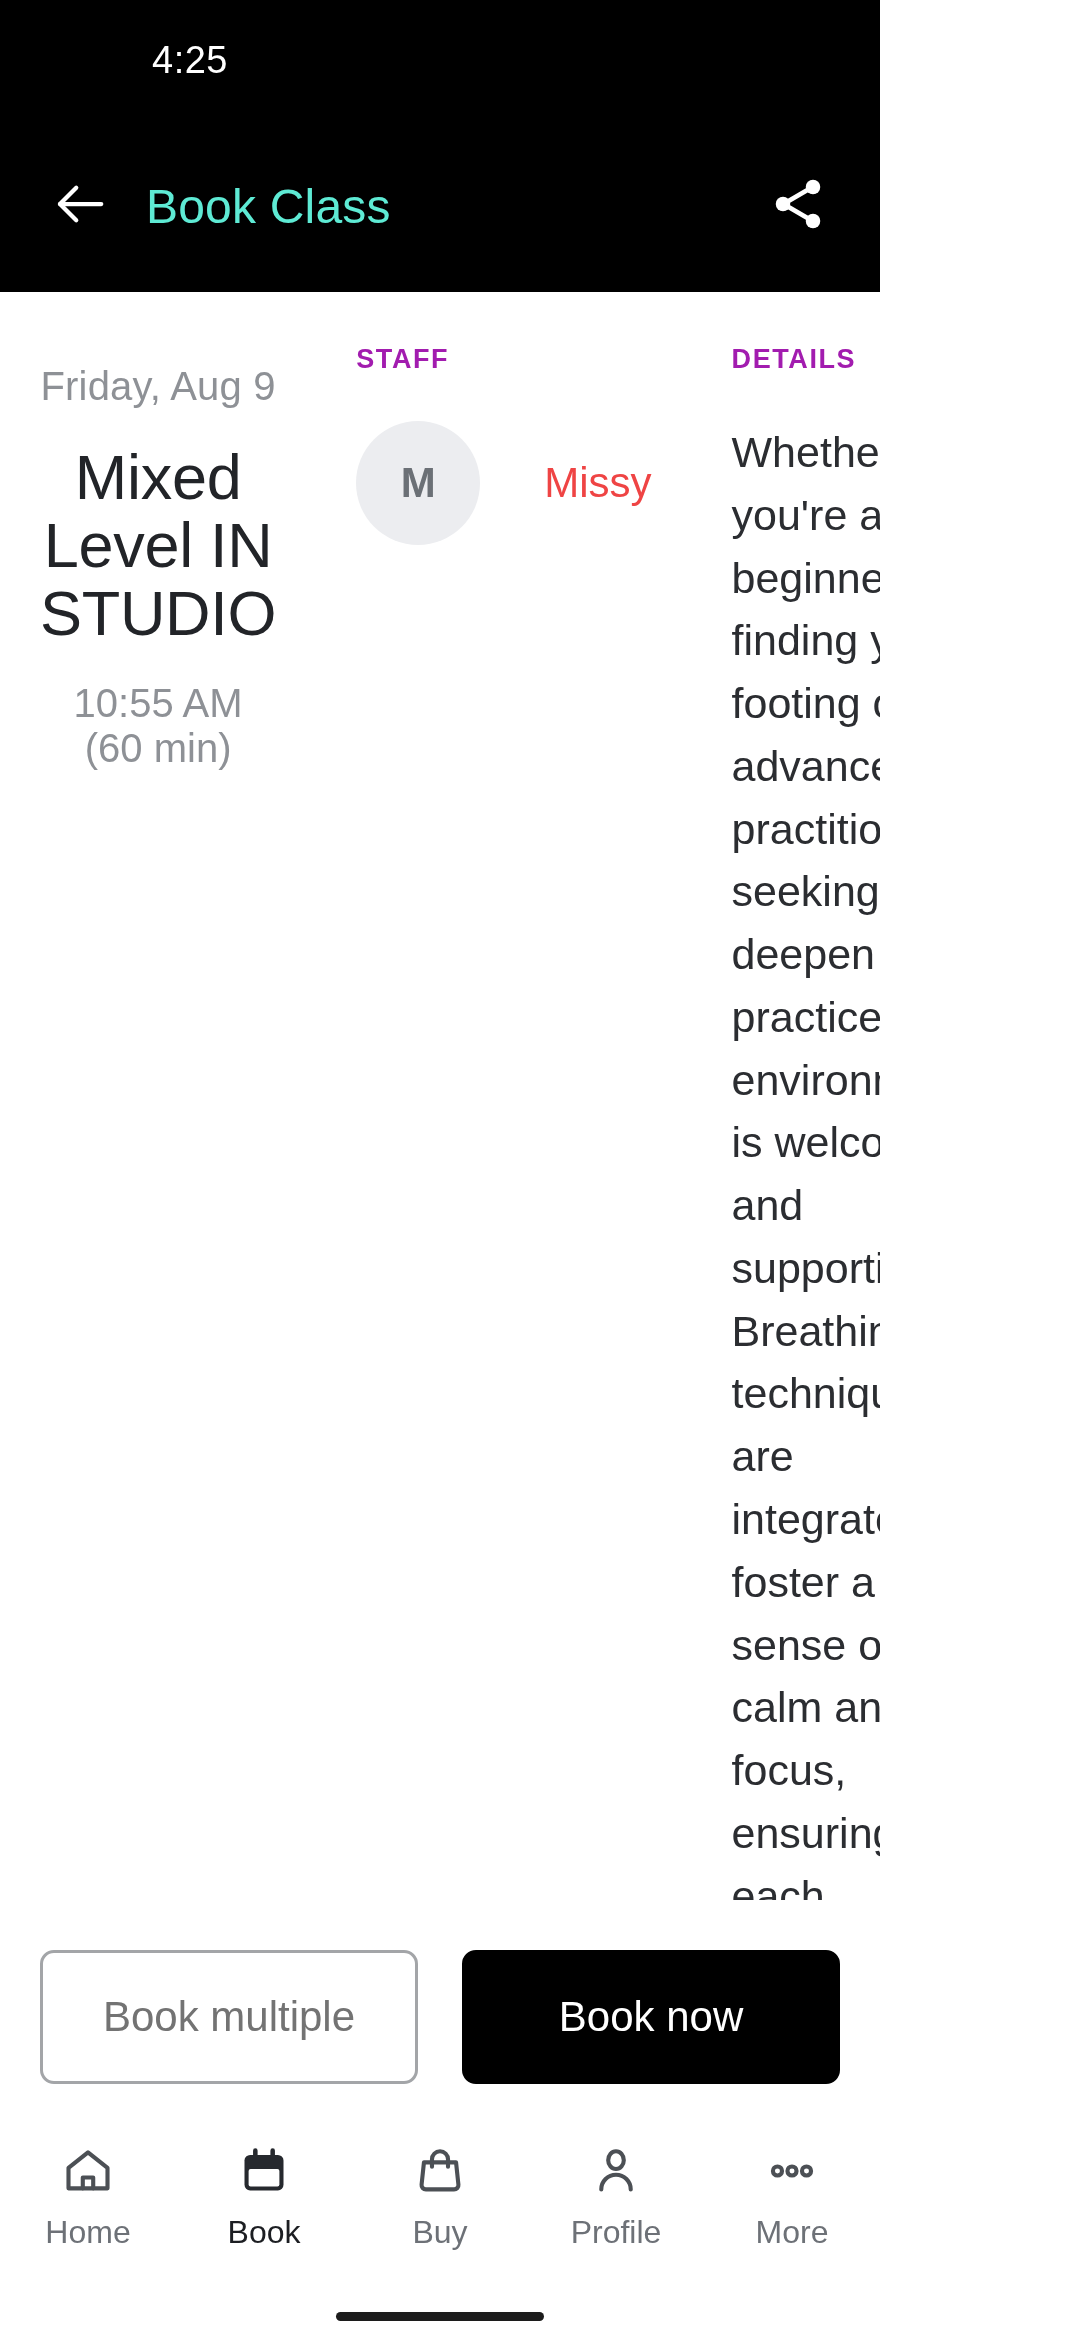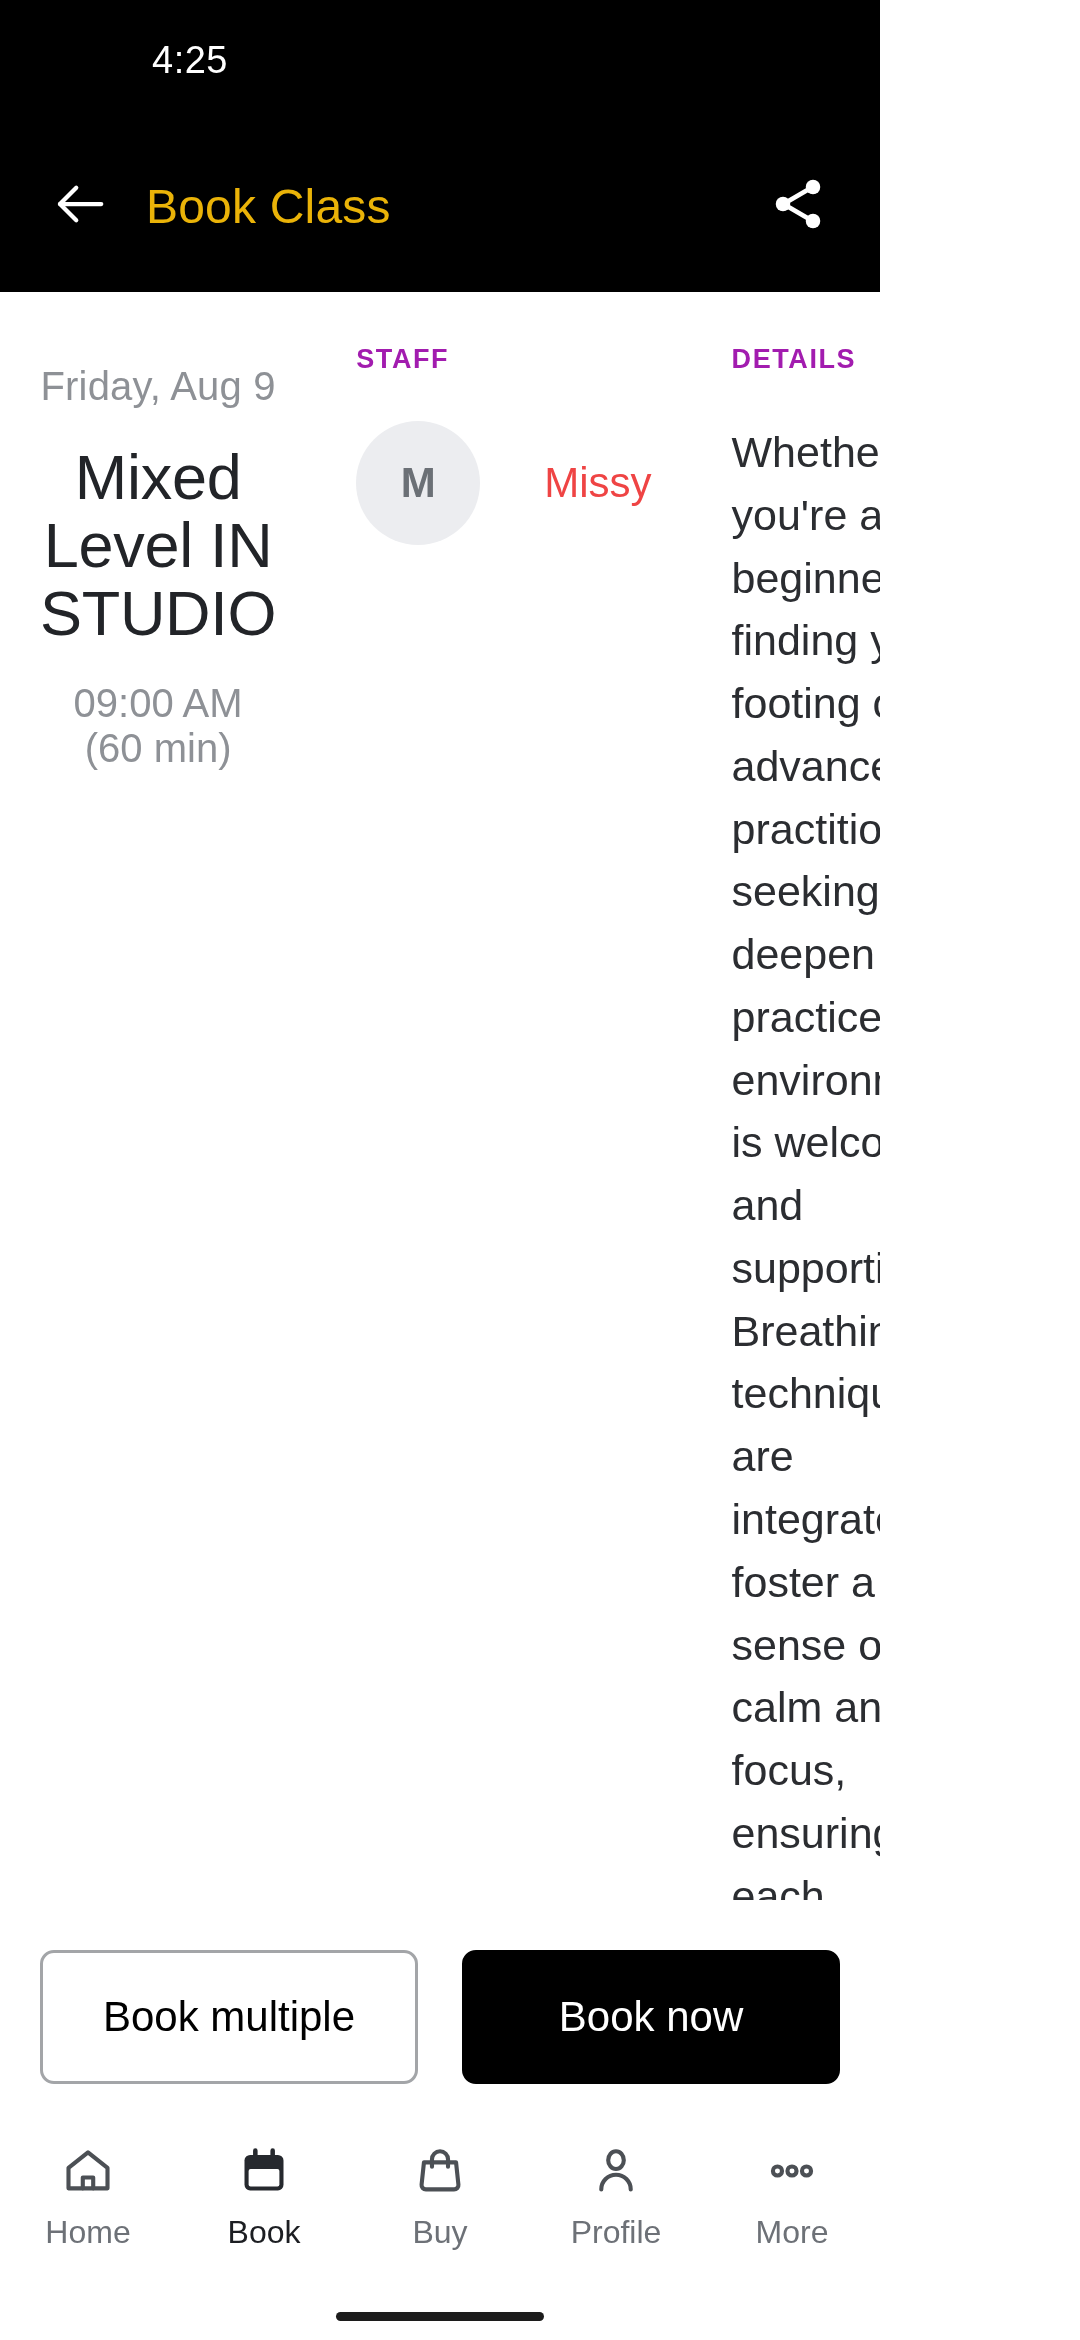--- a/index.html
+++ b/index.html
@@ -26,21 +26,21 @@
     height:172px; background:#000000; flex:0 0 auto;
     display:flex; align-items:center; padding:0 46px 0 46px;
     position:relative;
   }
   .back-btn {
     width:68px; height:68px; flex:0 0 auto;
     display:flex; align-items:center; justify-content:center;
     cursor:pointer;
   }
   .appbar-title {
-    color:#eab308; font-size:48px; margin-left:32px; white-space:nowrap;
+    color:#5eead4; font-size:48px; margin-left:32px; white-space:nowrap;
     letter-spacing:0.2px;
   }
   .share-btn {
     position:absolute; right:44px; top:50%; transform:translateY(-50%);
     width:76px; height:76px;
     display:flex; align-items:center; justify-content:center; cursor:pointer;
   }
 
   
   .body-scroll { flex:1 1 auto; background:#ffffff; display:flex; overflow:hidden; }
@@ -82,21 +82,21 @@
   
   .actions {
     background:#ffffff; flex:0 0 auto;
     display:flex; gap:44px; padding:50px 40px 40px 40px;
   }
   .btn {
     flex:1 1 0; height:134px; border-radius:14px;
     display:flex; align-items:center; justify-content:center;
     font-size:42px; cursor:pointer; white-space:nowrap;
   }
-  .btn-outline { background:#ffffff; border:3px solid #a3a5a8; color:#000000; }
+  .btn-outline { background:#ffffff; border:3px solid #a3a5a8; color:#737373; }
   .btn-filled  { background:#000000; border:3px solid #000000; color:#ffffff; }
 
   
   .bottomnav {
     flex:0 0 auto; height:168px; background:#ffffff;
     display:flex; align-items:flex-start; justify-content:space-around;
     padding-top:18px;
   }
   .nav-item {
     flex:1 1 0; display:flex; flex-direction:column; align-items:center;
@@ -139,21 +139,21 @@
         </svg>
       </span>
     </div>
   </div>
 
   <div class="body-scroll">
 
     <div class="class-header">
       <div class="class-date">Friday, Aug 9</div>
       <div class="class-name">Mixed Level IN STUDIO</div>
-      <div class="class-time">09:00 AM (60 min)</div>
+      <div class="class-time">10:55 AM (60 min)</div>
     </div>
 
     <div class="divider-band"></div>
 
     <div class="section">
       <div class="section-label">STAFF</div>
       <div class="staff-row">
         <div class="avatar">M</div>
         <div class="staff-name">Missy</div>
       </div>

